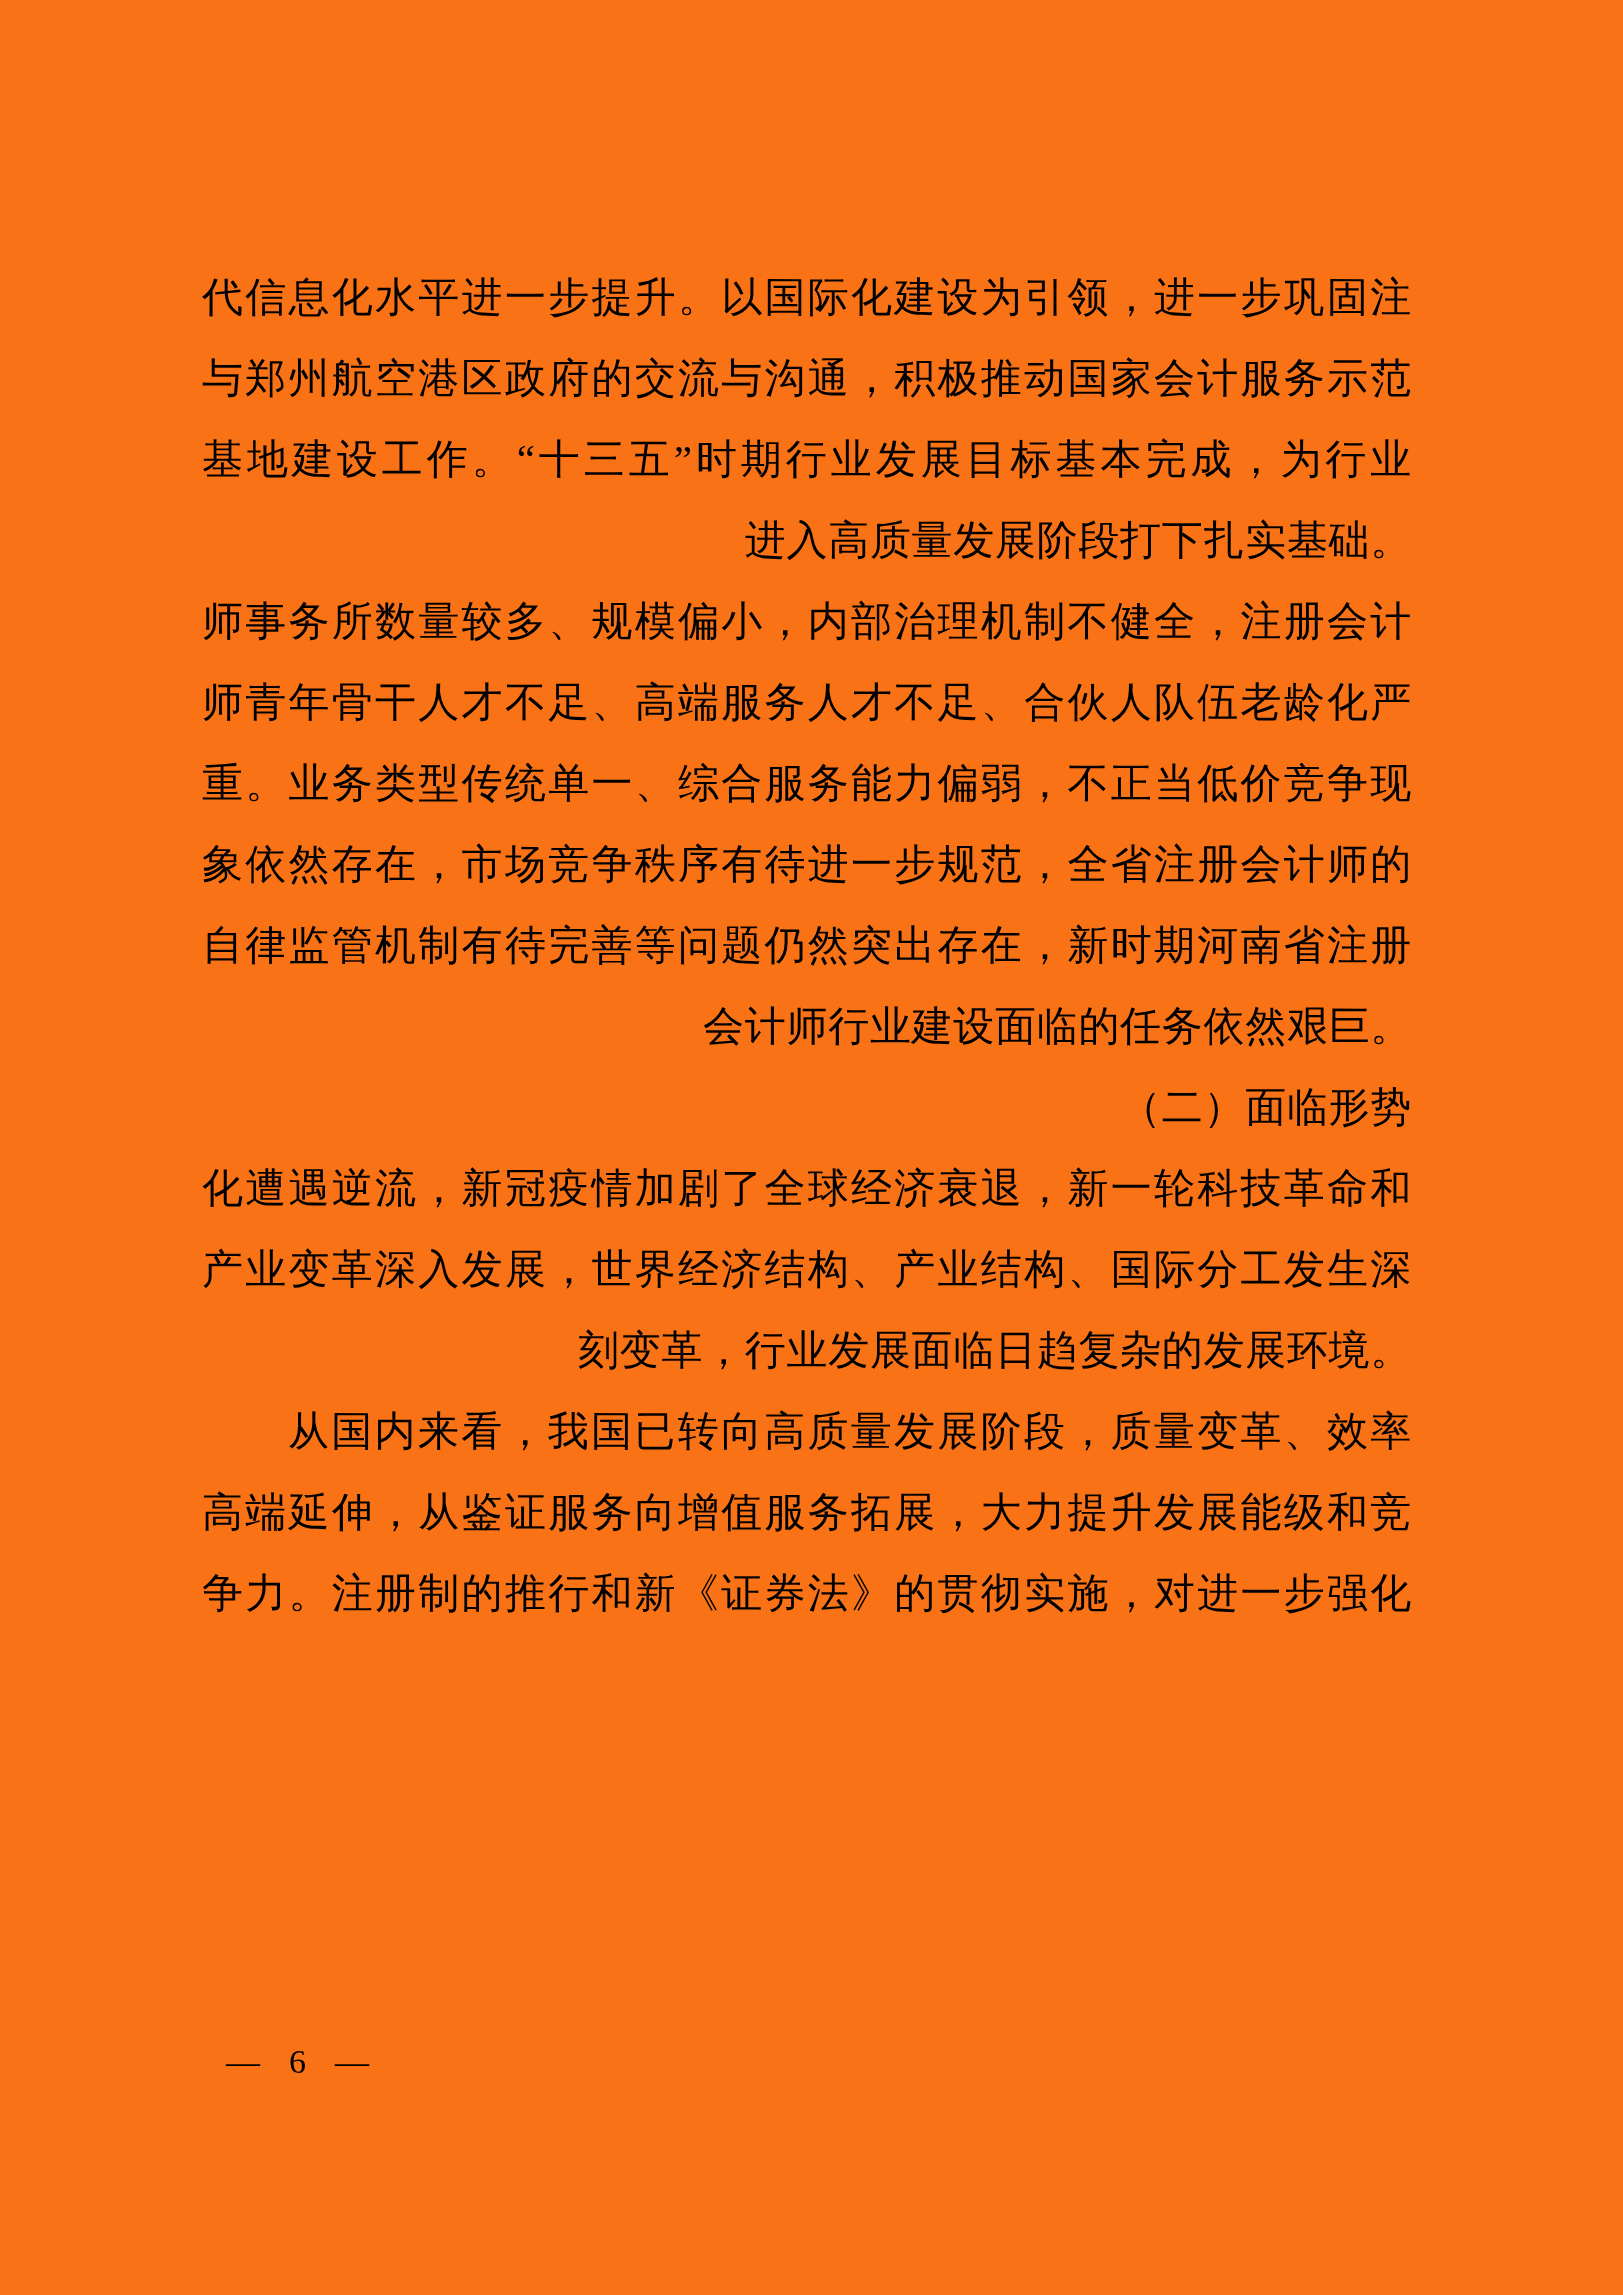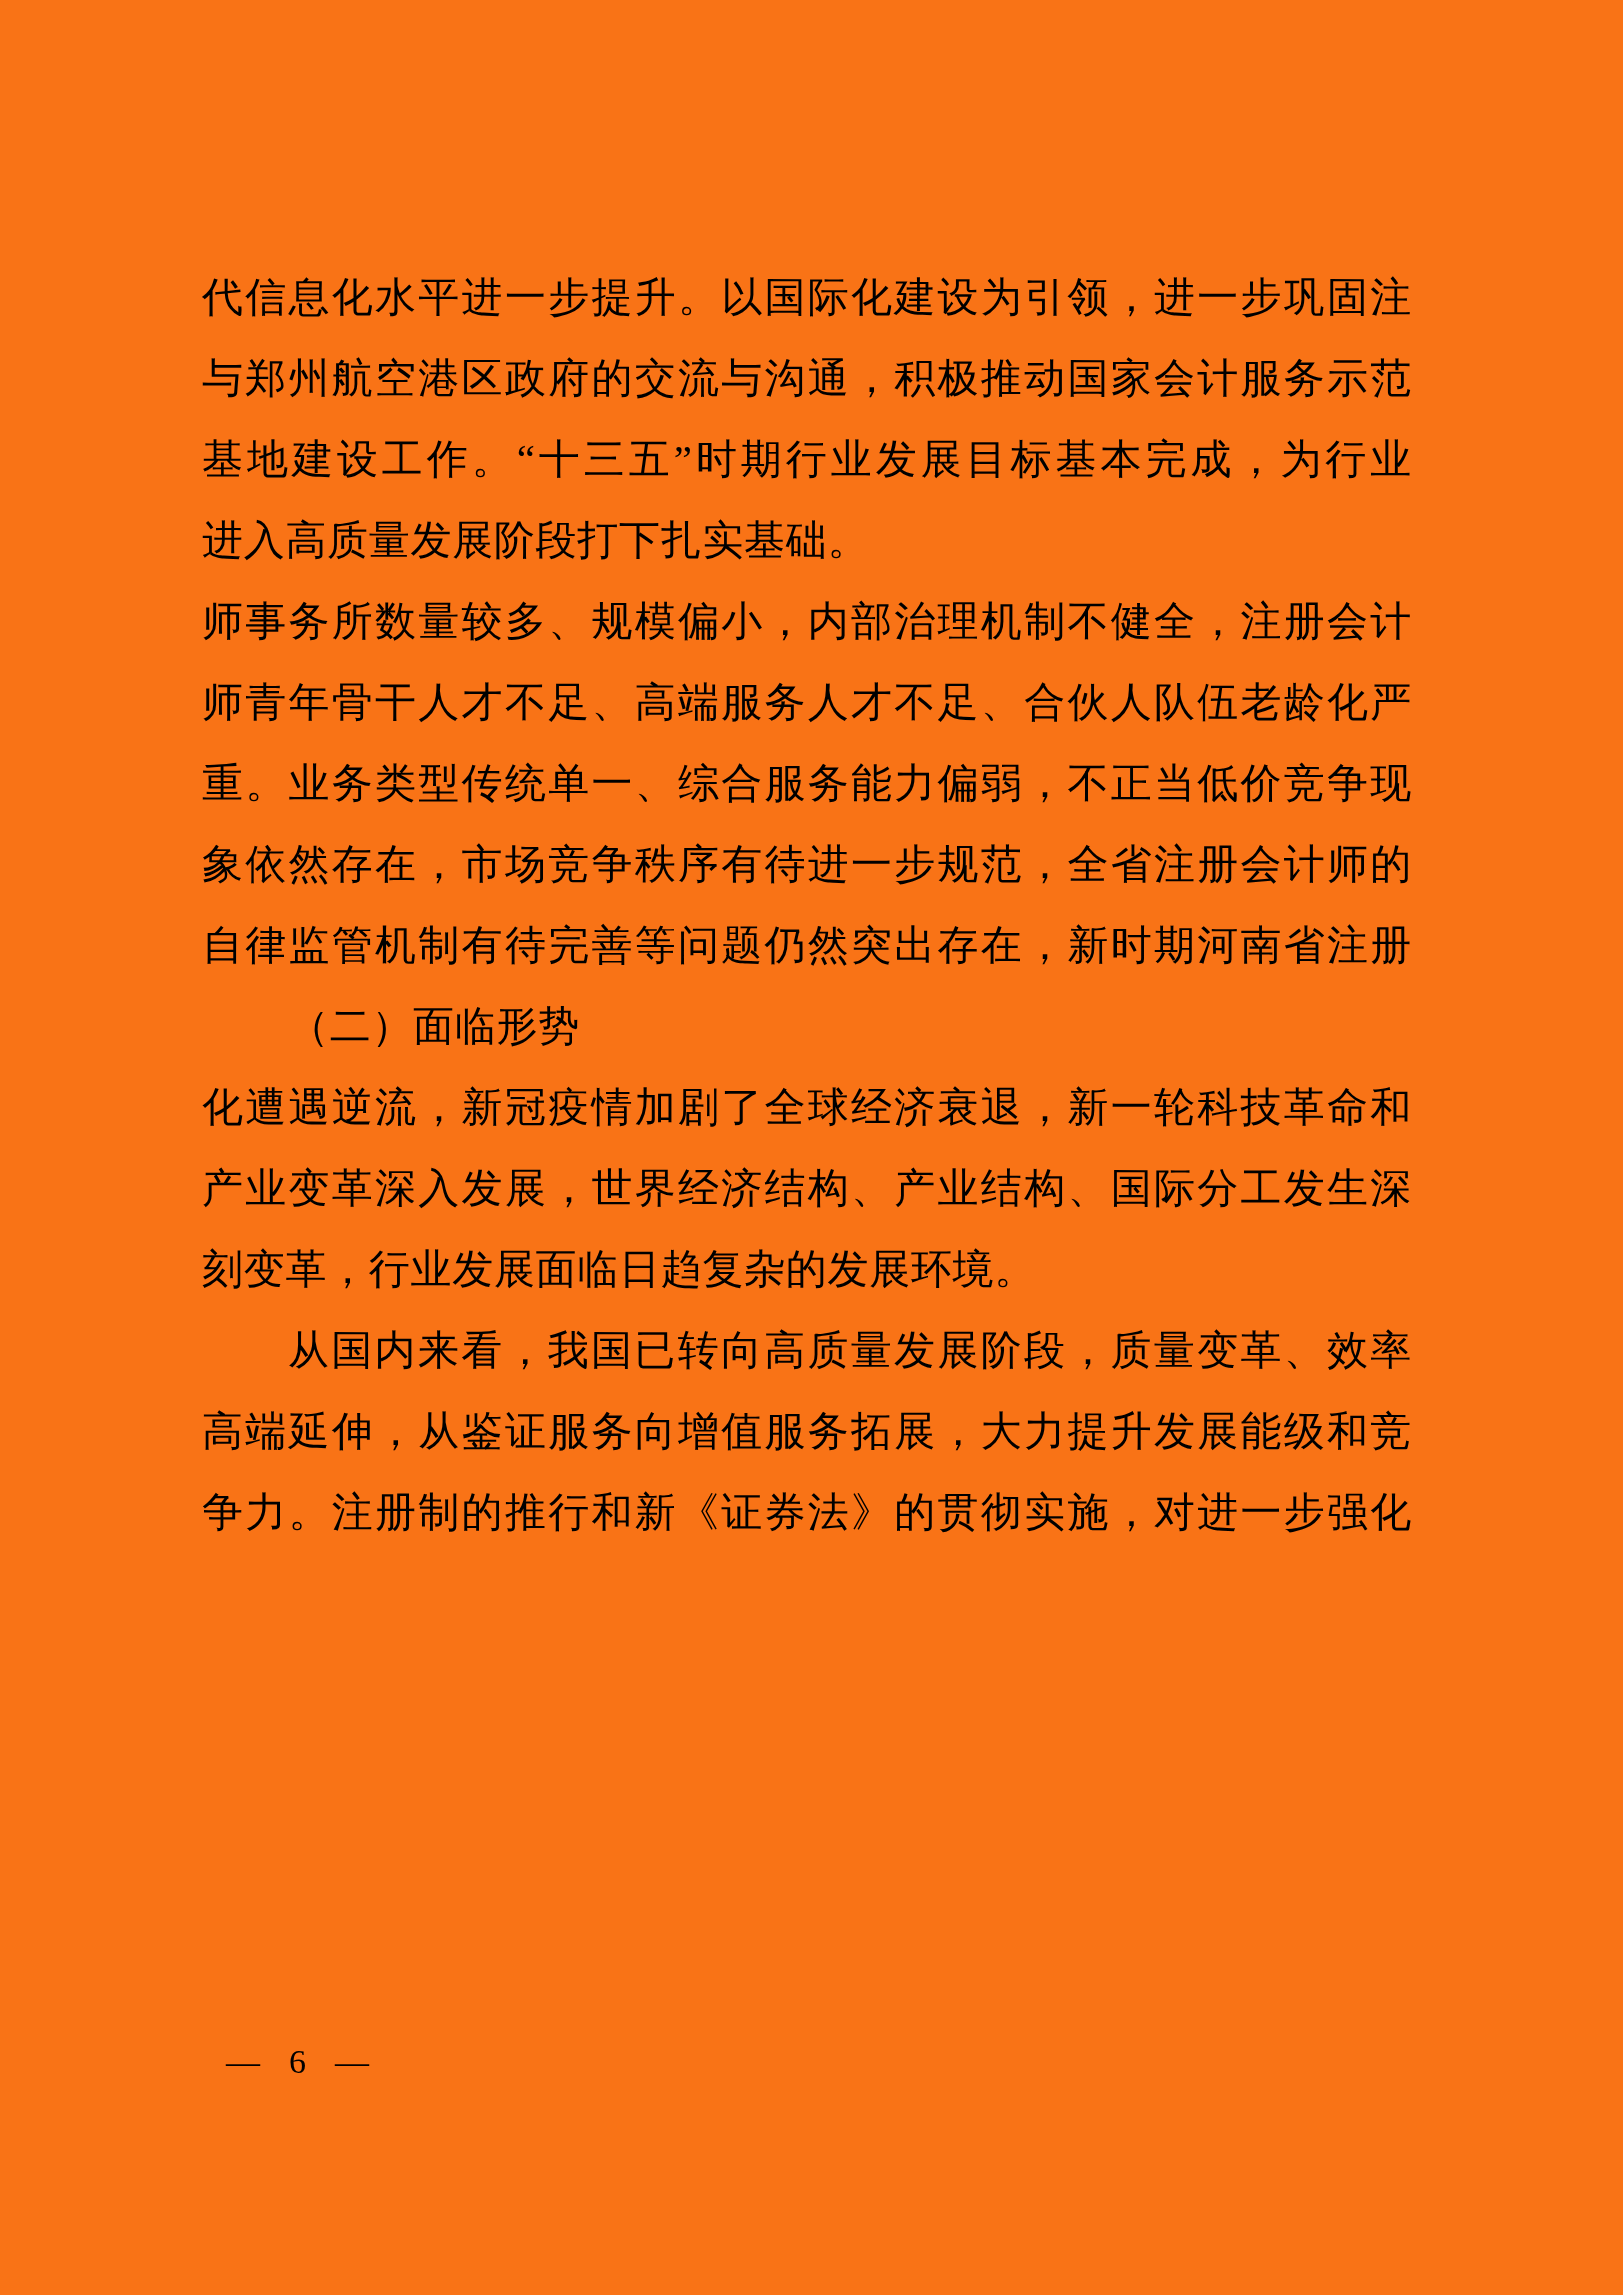--- a/index.html
+++ b/index.html
@@ -21,20 +21,21 @@
     left: 202px;
     top: 257px;
     width: 1210px;
   }
   .line {
     height: 81px;
     line-height: 81px;
     font-size: 41px;
     letter-spacing: 0.7px;
     white-space: nowrap;
+    text-align: right;
   }
   .line.fill {
     white-space: normal;
     text-align: justify;
     text-align-last: justify;
   }
   .line.indent {
     text-indent: 86px;
   }
   .line.heading {
@@ -60,20 +61,21 @@
   <main class="text-block" id="text-block">
       <div class="line fill">代信息化水平进一步提升。以国际化建设为引领，进一步巩固注</div>
       <div class="line fill">与郑州航空港区政府的交流与沟通，积极推动国家会计服务示范</div>
       <div class="line fill">基地建设工作。“十三五”时期行业发展目标基本完成，为行业</div>
       <div class="line">进入高质量发展阶段打下扎实基础。</div>
       <div class="line fill">师事务所数量较多、规模偏小，内部治理机制不健全，注册会计</div>
       <div class="line fill">师青年骨干人才不足、高端服务人才不足、合伙人队伍老龄化严</div>
       <div class="line fill">重。业务类型传统单一、综合服务能力偏弱，不正当低价竞争现</div>
       <div class="line fill">象依然存在，市场竞争秩序有待进一步规范，全省注册会计师的</div>
       <div class="line fill">自律监管机制有待完善等问题仍然突出存在，新时期河南省注册</div>
+      <div class="line">会计师行业建设面临的任务依然艰巨。</div>
       <div class="line indent heading">（二）面临形势</div>
       <div class="line fill">化遭遇逆流，新冠疫情加剧了全球经济衰退，新一轮科技革命和</div>
       <div class="line fill">产业变革深入发展，世界经济结构、产业结构、国际分工发生深</div>
       <div class="line">刻变革，行业发展面临日趋复杂的发展环境。</div>
       <div class="line indent fill">从国内来看，我国已转向高质量发展阶段，质量变革、效率</div>
       <div class="line fill">高端延伸，从鉴证服务向增值服务拓展，大力提升发展能级和竞</div>
       <div class="line fill">争力。注册制的推行和新《证券法》的贯彻实施，对进一步强化</div>
     </main>
 
   <footer class="footer"><span>—</span><span class="pg">6</span><span>—</span></footer>

